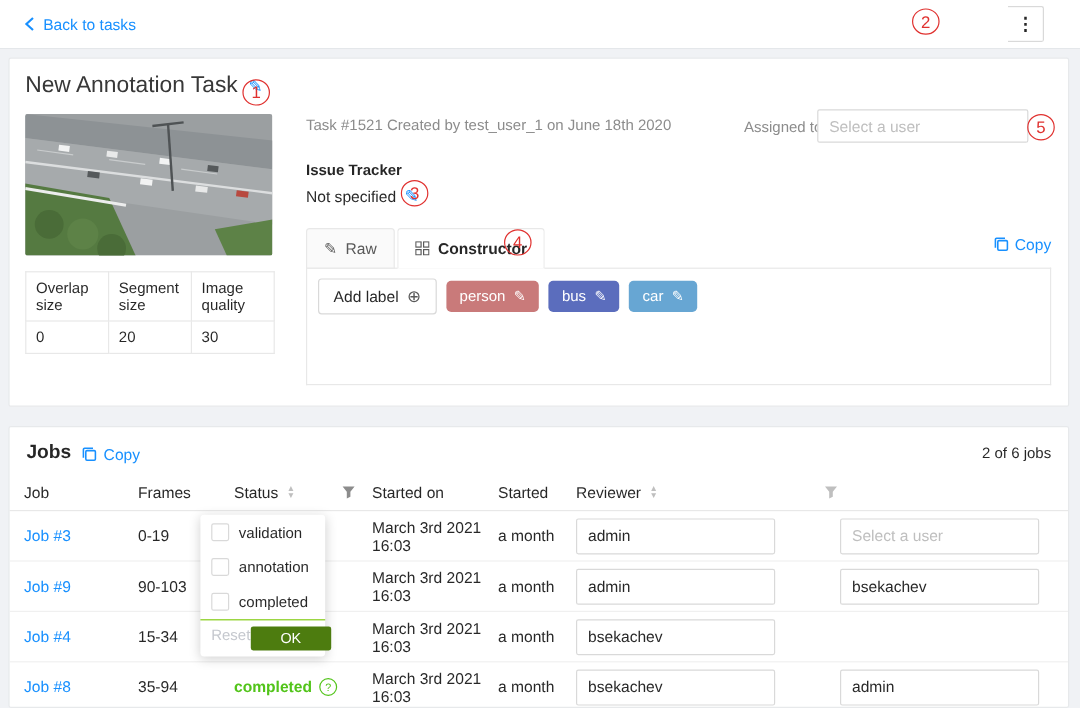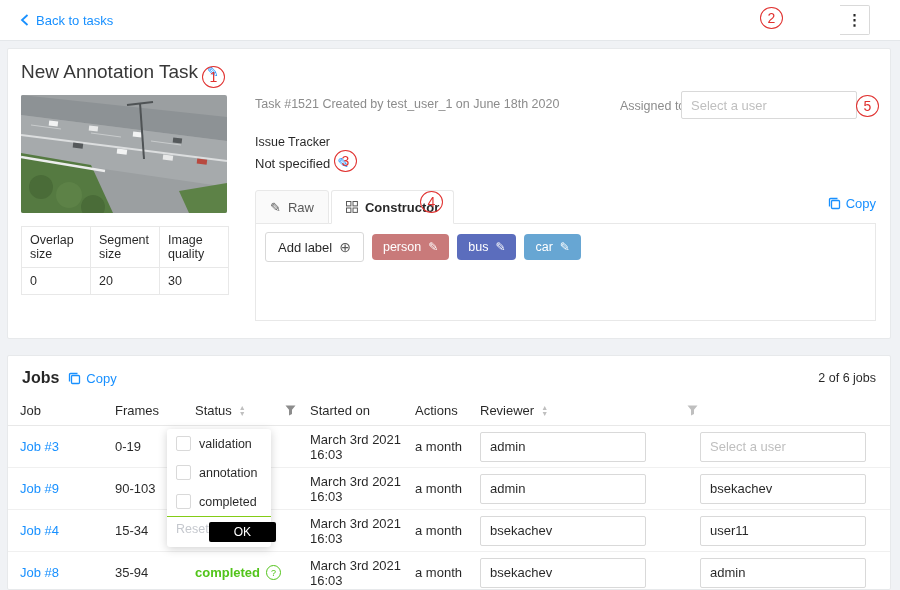--- a/index.html
+++ b/index.html
@@ -31,21 +31,21 @@
   .params th,.params td{border:1px solid #e8e8e8;font-weight:400;font-size:12.5px;padding:6px 8px;
                         text-align:left;color:rgba(0,0,0,.85);width:52px;vertical-align:top;}
 
   .meta{position:absolute;left:247px;top:48px;color:#8c8c8c;font-size:12.5px;}
   .assigned-label{position:absolute;left:612px;top:50px;color:#8c8c8c;font-size:12.5px;}
   input{border:1px solid #d9d9d9;border-radius:2px;padding:0 9px;font-size:13px;font-family:inherit;
         color:rgba(0,0,0,.85);box-sizing:border-box;outline:none;background:#fff;}
   input::placeholder{color:#bfbfbf;}
   .assignee-input{position:absolute;left:673px;top:42px;width:176px;height:28px;}
 
-  .issue-label{position:absolute;left:247px;top:86px;font-weight:400;font-size:12.5px;}
+  .issue-label{position:absolute;left:247px;top:86px;font-weight:700;font-size:12.5px;}
   .issue-value{position:absolute;left:247px;top:106px;display:flex;gap:7px;align-items:center;font-size:13px;}
 
   .tabs{position:absolute;left:247px;top:138px;right:14px;display:flex;align-items:flex-end;
         border-bottom:1px solid #e8e8e8;height:36px;}
   .tab{height:34px;box-sizing:border-box;display:flex;align-items:center;gap:7px;padding:0 14px;
        border:1px solid #e8e8e8;border-radius:3px 3px 0 0;margin-bottom:-1px;background:#fafafa;
        color:#595959;cursor:pointer;margin-right:2px;}
   .tab.active{background:#fff;border-bottom-color:#fff;color:rgba(0,0,0,.85);font-weight:600;}
   .tab-icon{color:#595959;font-size:13px;}
   .copy-link{margin-left:auto;display:flex;align-items:center;gap:5px;color:#1890ff;cursor:pointer;
@@ -81,21 +81,21 @@
   .status-completed{color:#52c41a;font-weight:600;display:flex;align-items:center;gap:6px;}
   .q-icon{width:13px;height:13px;border:1px solid #52c41a;border-radius:50%;font-size:9px;display:flex;
           align-items:center;justify-content:center;color:#52c41a;font-weight:400;}
 
   .filter-dd{position:absolute;left:159px;top:73px;width:104px;background:#fff;border-radius:3px;
              box-shadow:0 2px 10px rgba(0,0,0,.18);z-index:5;font-size:12.5px;}
   .filter-item{display:flex;align-items:center;gap:8px;padding:7px 9px;cursor:pointer;}
   .checkbox{width:13px;height:13px;border:1px solid #d9d9d9;border-radius:2px;background:#fff;flex:none;}
   .filter-footer{display:flex;align-items:flex-start;justify-content:space-between;border-top:1px solid #84cc16;padding:5px 9px;}
   .reset{color:#c5c8ce;cursor:default;}
-  .ok-btn{background:#000000;color:#fff;border:none;border-radius:2px;font-size:12px;padding:3px 25px;cursor:pointer;font-family:inherit;}
+  .ok-btn{background:#4d7c0f;color:#fff;border:none;border-radius:2px;font-size:12px;padding:3px 25px;cursor:pointer;font-family:inherit;}
 
   .marker{position:absolute;width:23px;height:22px;border:1.6px solid #e0312f;border-radius:50%;color:#e0312f;
           display:flex;align-items:center;justify-content:center;font-size:14px;box-sizing:border-box;z-index:9;}
   .m1{left:202px;top:66px;}  .m2{left:760px;top:7px;}  .m3{left:334px;top:150px;}
   .m4{left:420px;top:191px;} .m5{left:856px;top:95px;}
 </style>
 </head>
 <body>
 
 <div class="page">
@@ -237,21 +237,21 @@
             <span>▲</span>
             <span>▼</span>
           </span>
           <span class="funnel">
             <svg width="11" height="11" viewBox="0 0 11 11">
                 <path d="M0.5 0.5h10L7 4.8V9l-3 1.4V4.8z" fill="#8c8c8c"></path>
               </svg>
           </span>
         </div>
         <div class="hcell">Started on</div>
-        <div class="hcell">Actions</div>
+        <div class="hcell">Started</div>
         <div class="hcell">
           <span>Reviewer</span>
           <span class="sorter">
             <span>▲</span>
             <span>▼</span>
           </span>
           <span class="funnel last">
             <svg width="11" height="11" viewBox="0 0 11 11">
                 <path d="M0.5 0.5h10L7 4.8V9l-3 1.4V4.8z" fill="#bfbfbf"></path>
               </svg>
@@ -279,21 +279,20 @@
         <div><input class="cell-input" value="bsekachev" style=""></div>
       </div>
 
       <div class="jrow">
         <div><a class="job-link">Job #4</a></div>
         <div>15-34</div>
         <div></div>
         <div>March 3rd 2021 16:03</div>
         <div>a month</div>
         <div><input class="cell-input" value="bsekachev" style=""></div>
-        <div><input class="cell-input" value="user11" style=""></div>
       </div>
 
       <div class="jrow">
         <div><a class="job-link">Job #8</a></div>
         <div>35-94</div>
         <div class="status-completed">
           <span>completed</span>
           <span class="q-icon">?</span>
         </div>
         <div>March 3rd 2021 16:03</div>

